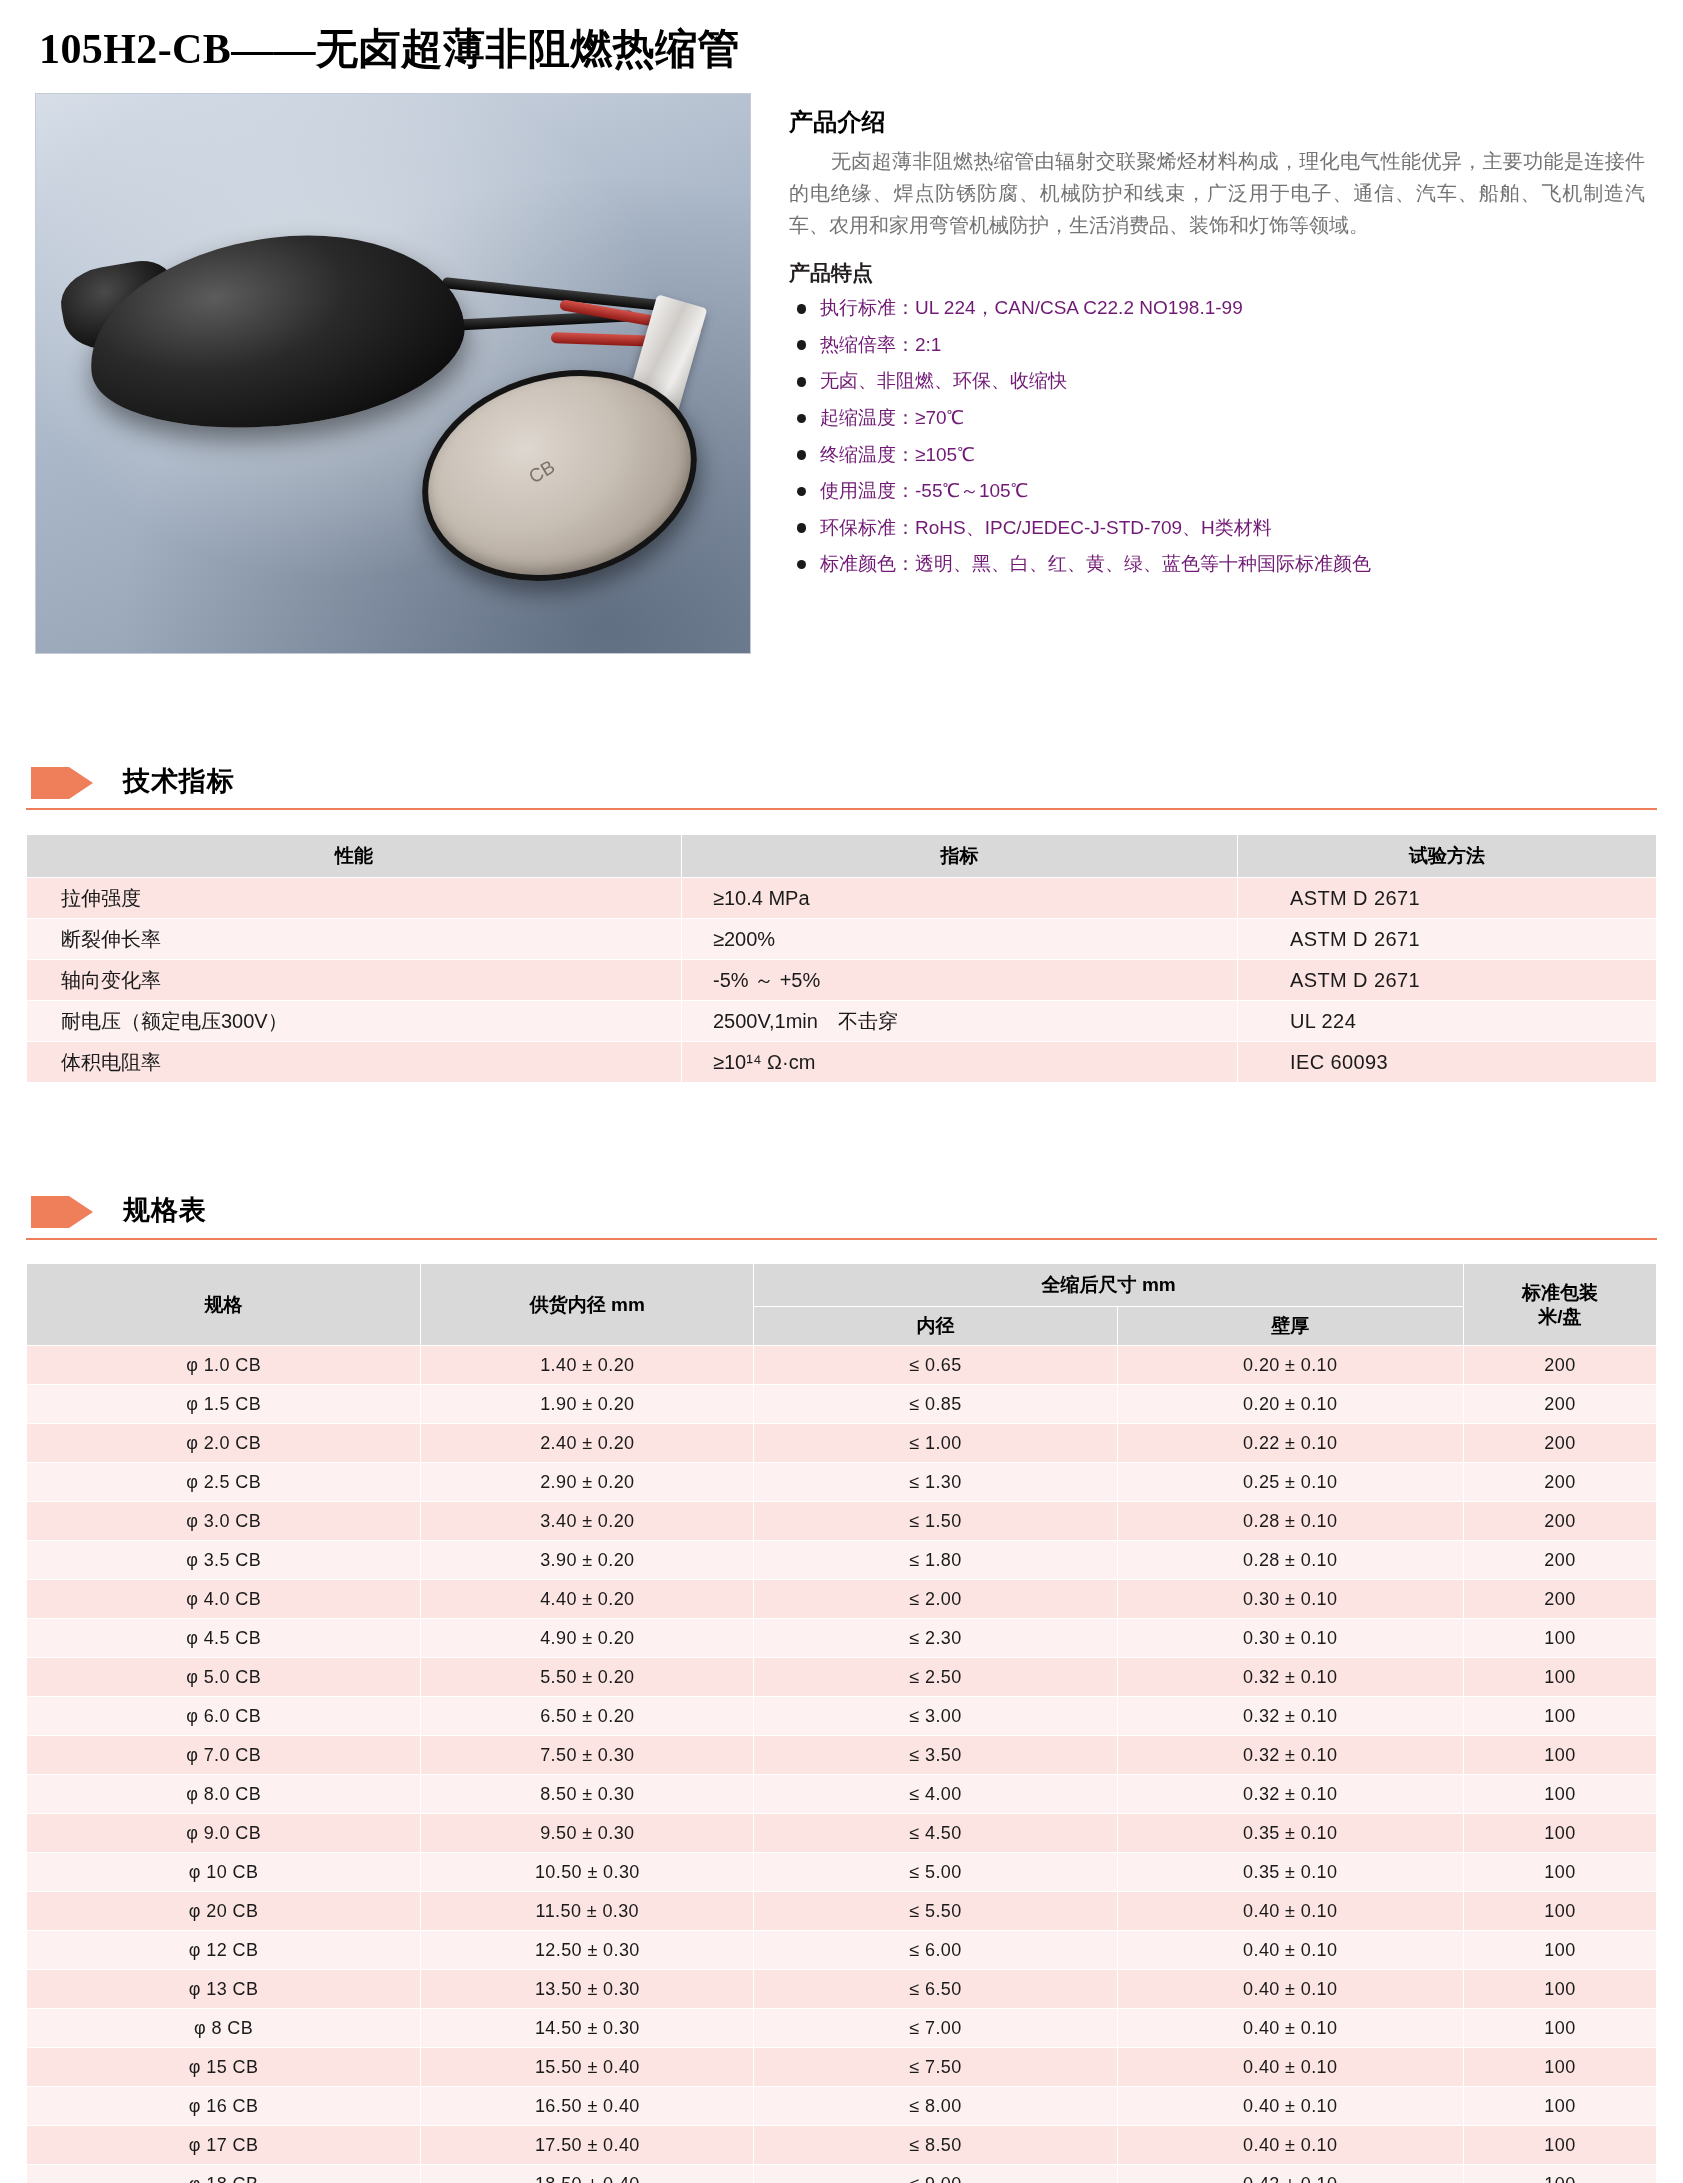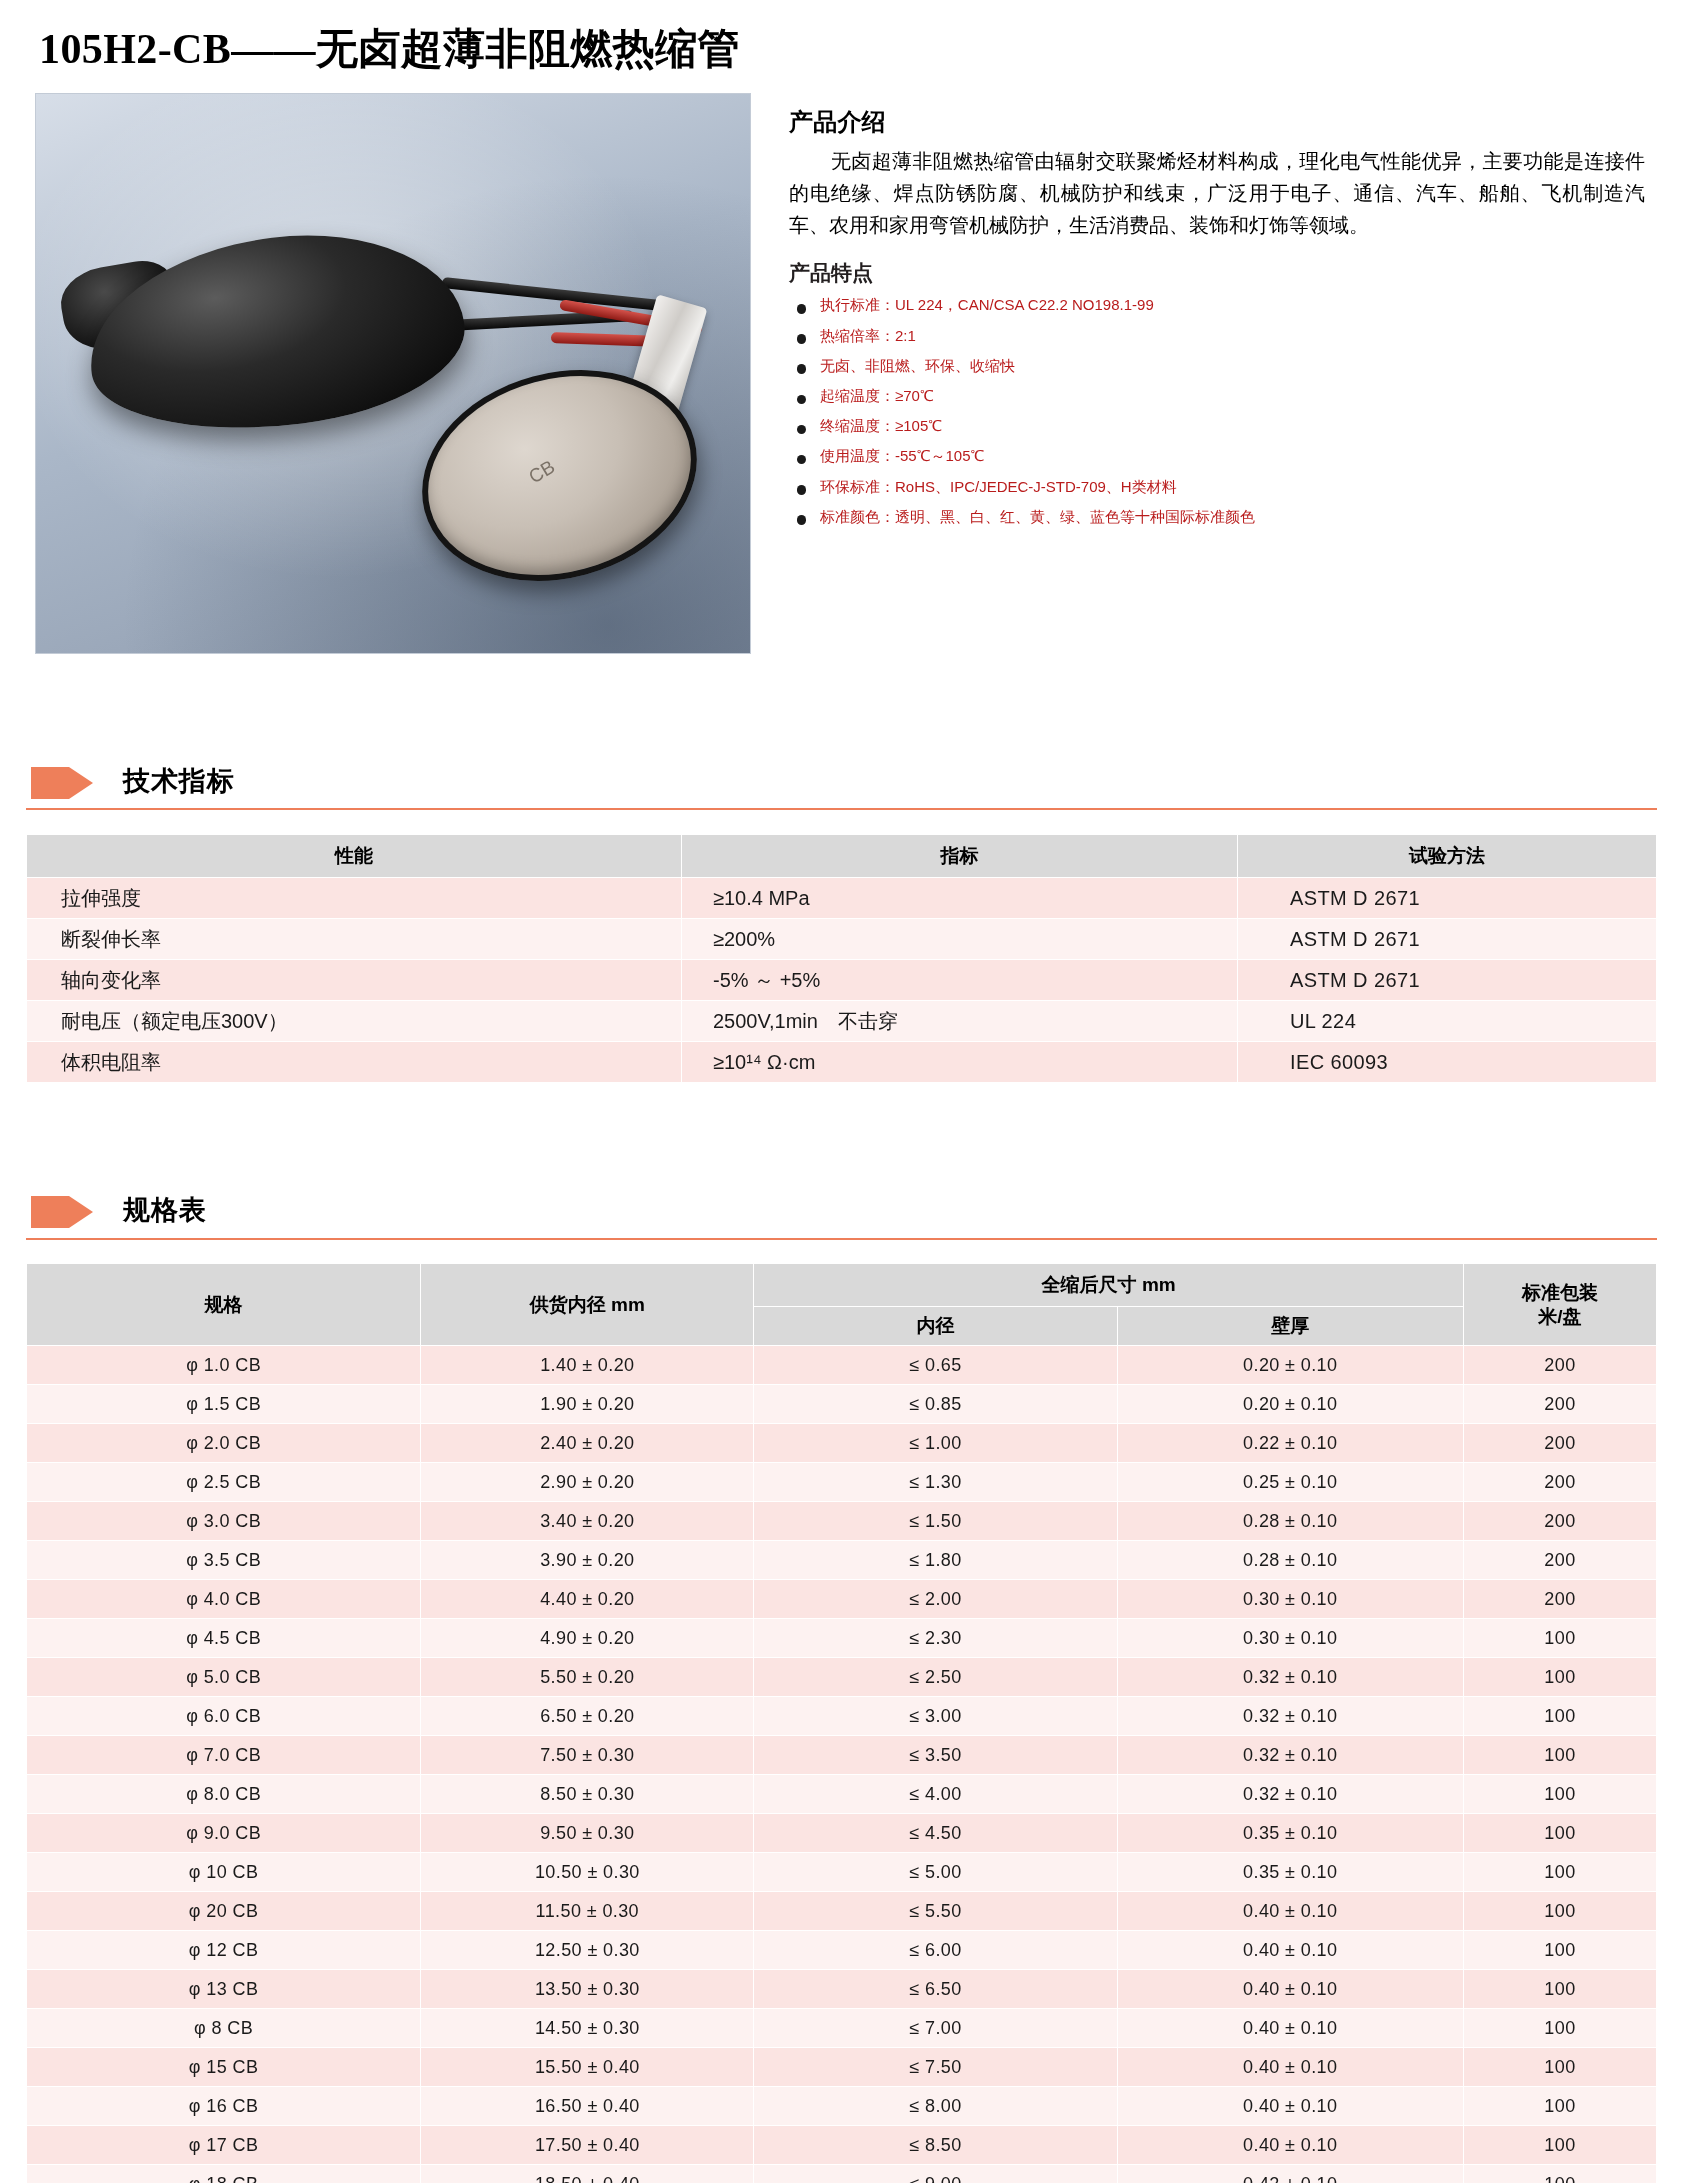--- a/index.html
+++ b/index.html
@@ -150,41 +150,41 @@
     font-size: 24px;
     font-weight: bold;
     color: #000;
     margin: 0 0 7px 0;
     letter-spacing: 0.2px;
   }
   .intro-body {
     font-size: 20px;
     line-height: 1.62;
     text-align: justify;
-    color: #000000;
+    color: #737373;
     margin: 0 0 17.5px 0;
     text-indent: 42px;
   }
   .feature-head {
     font-size: 21px;
     font-weight: bold;
     margin: 0 0 6.1px 0;
   }
   ul.features {
     list-style: none;
     margin: 0;
     padding: 0;
   }
   ul.features li {
     position: relative;
     padding-left: 31px;
-    font-size: 15px;
+    font-size: 19px;
     line-height: 1.58;
     margin-bottom: 6.5px;
-    color: #b91c1c;
+    color: #701a75;
   }
   ul.features li::before {
     content: "";
     position: absolute;
     left: 7.9px;
     top: 10.5px;
     width: 9.6px;
     height: 9.6px;
     border-radius: 50%;
     background: #1a1a1a;

